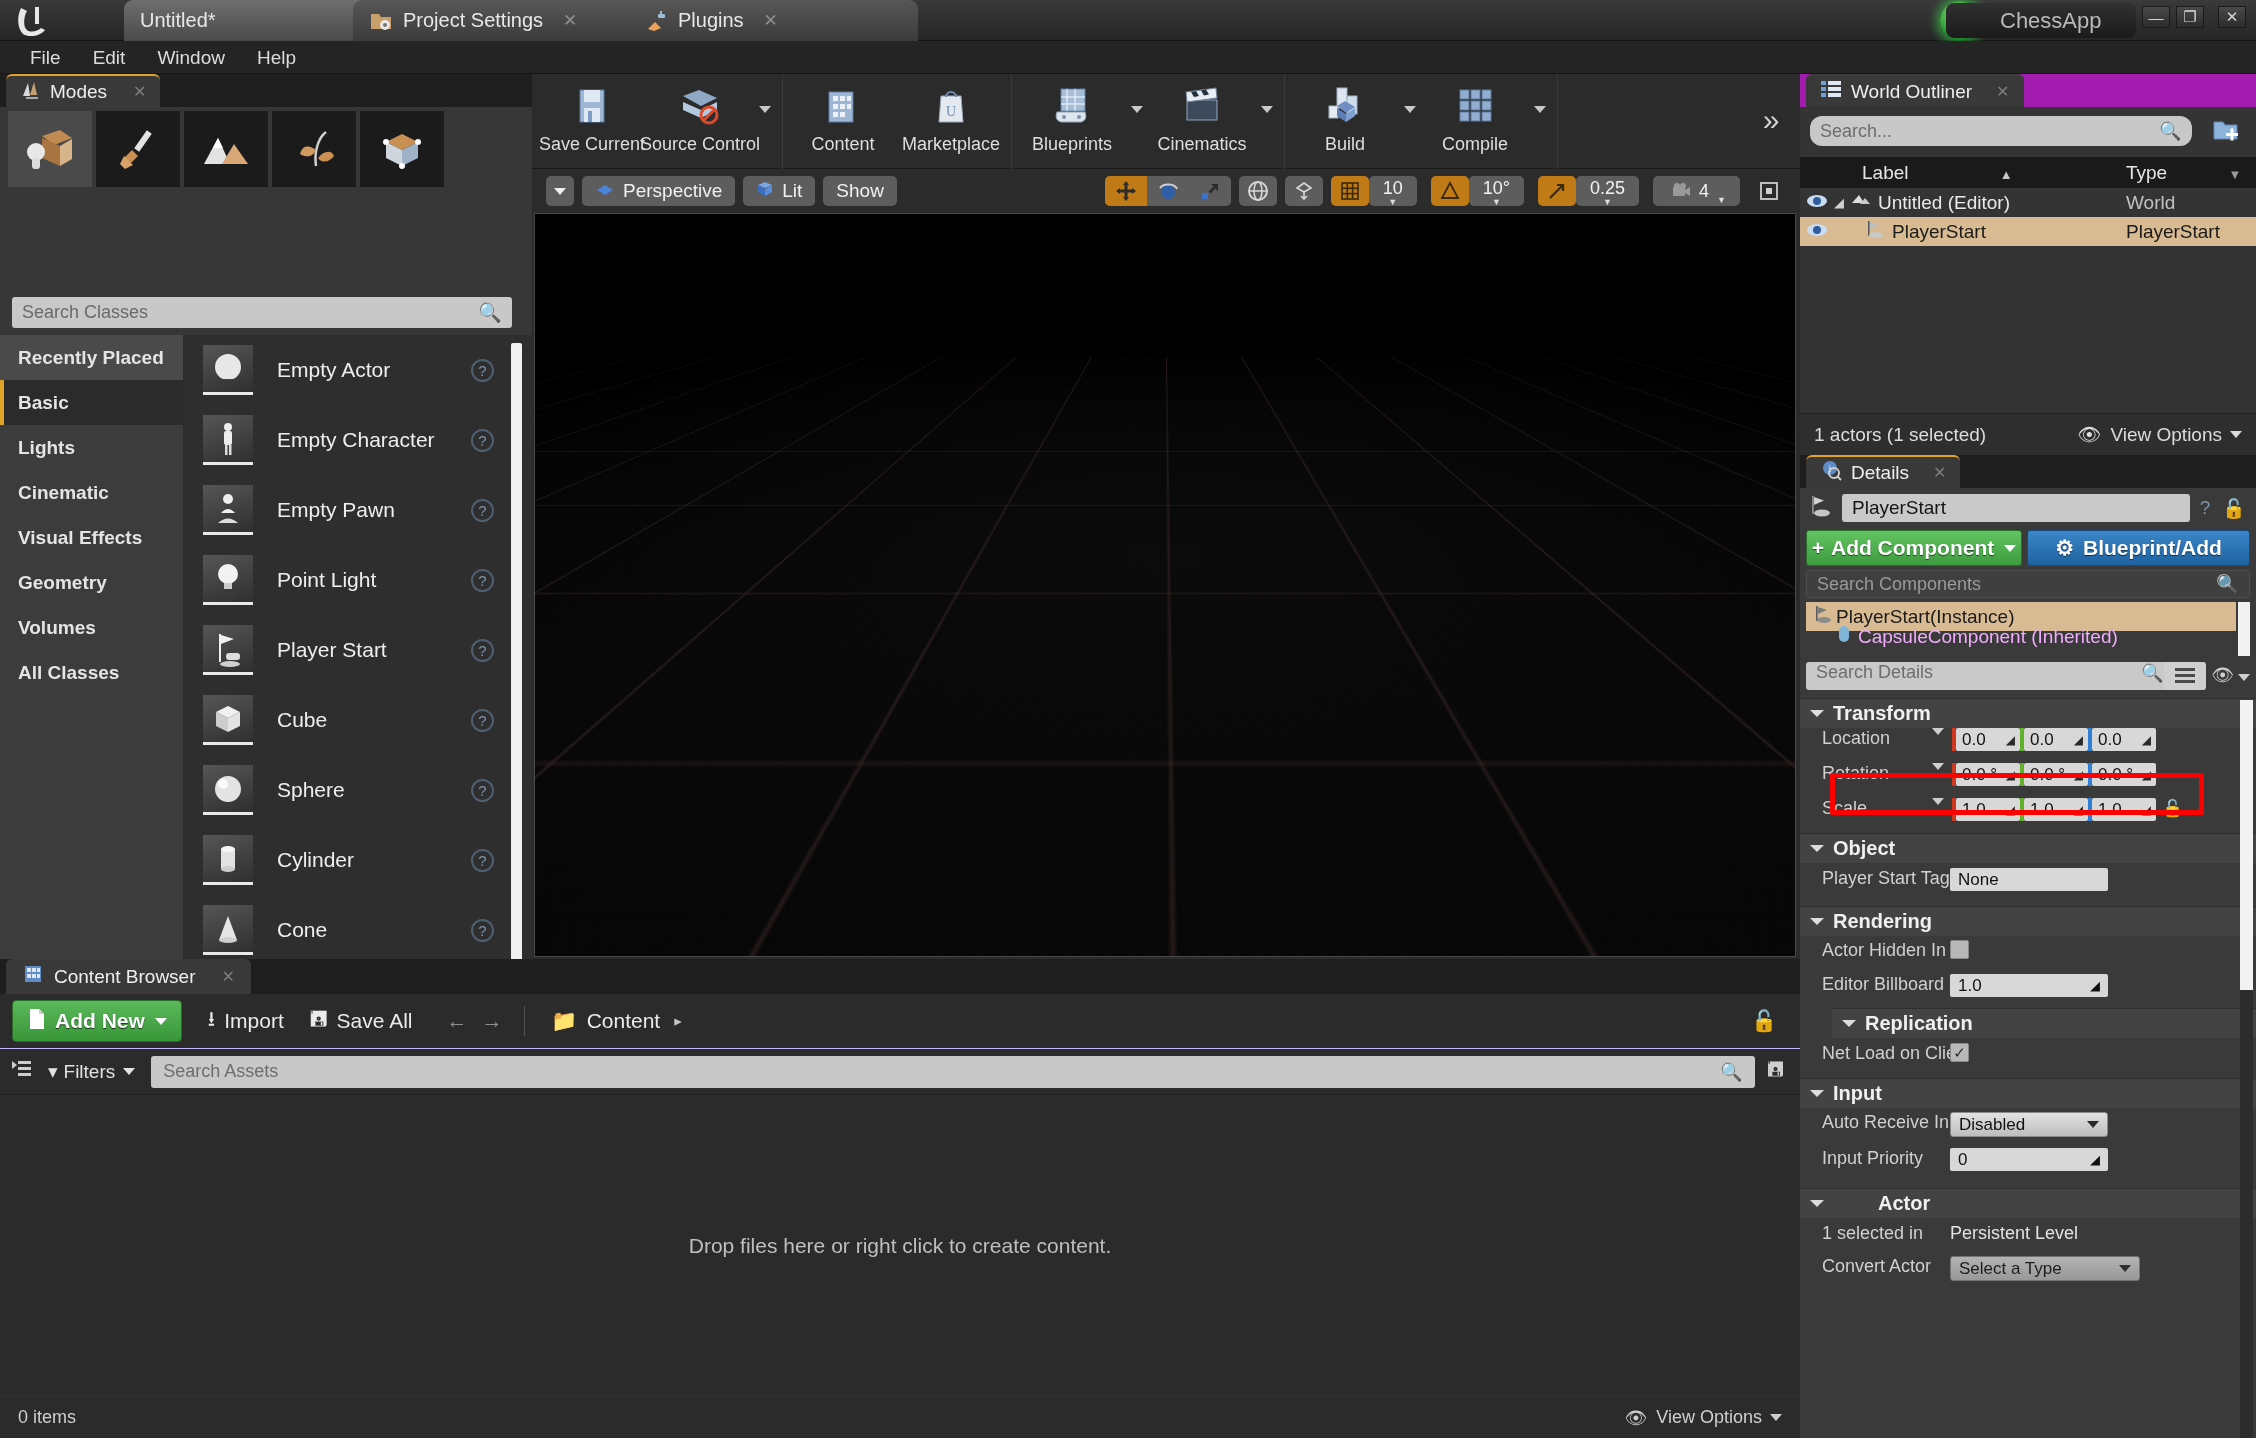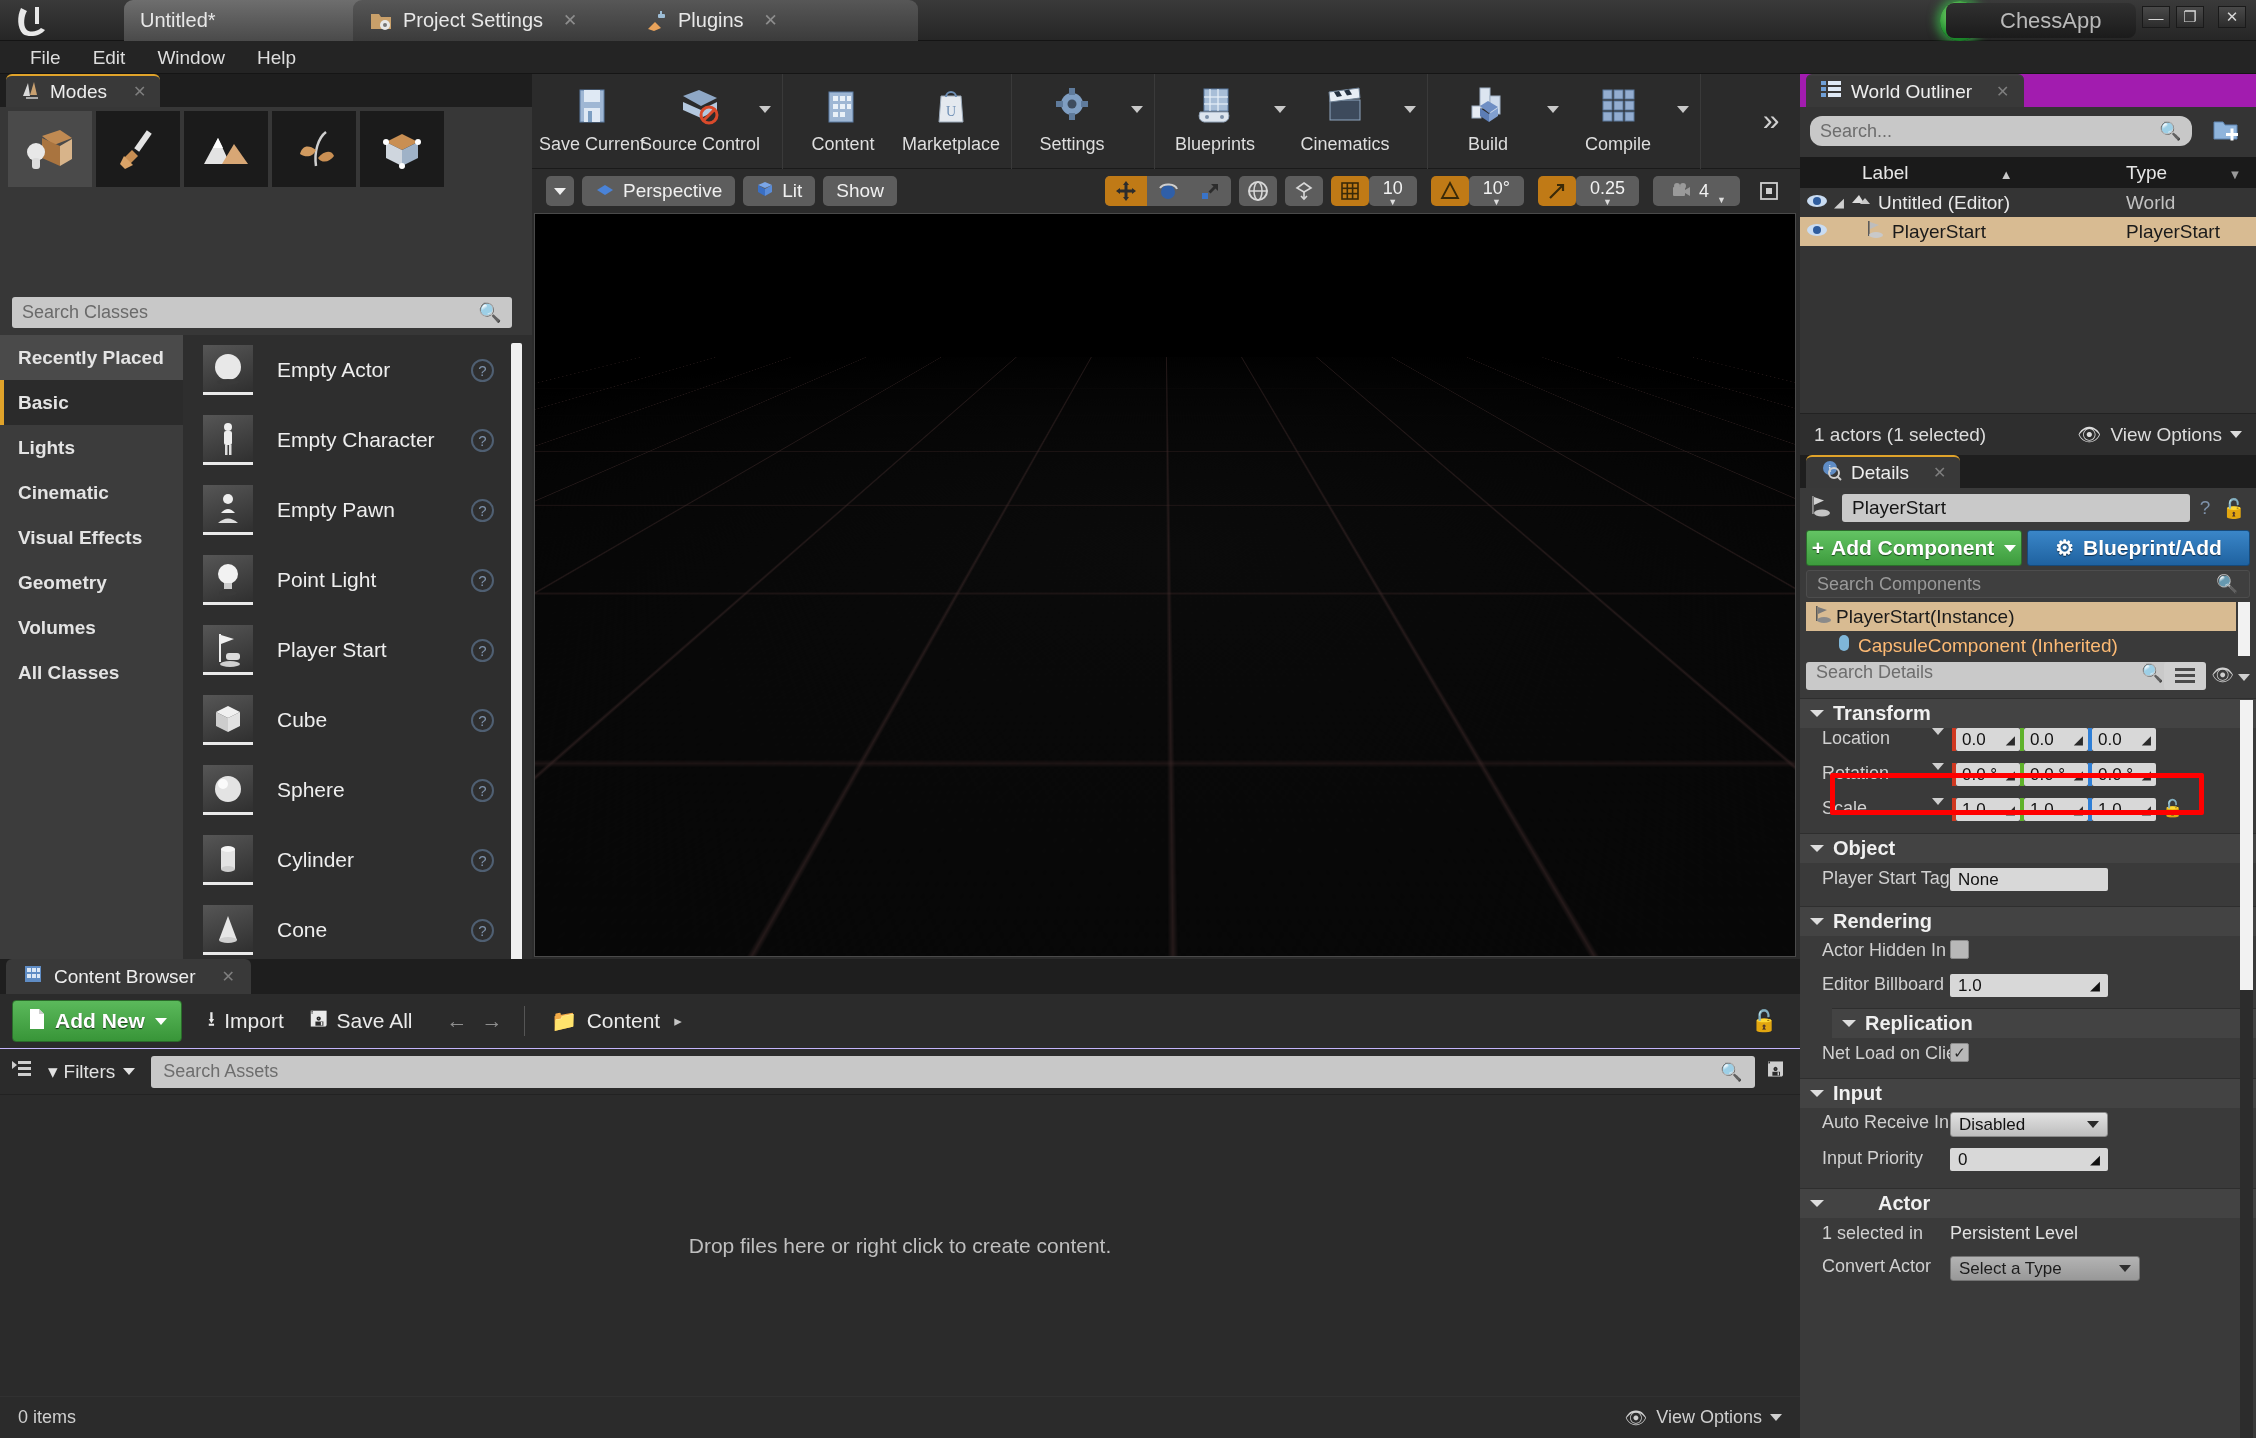--- a/index.html
+++ b/index.html
@@ -316,40 +316,20 @@
           <svg width="44" height="44" viewBox="0 0 44 44">
               <path d="M12 12 h20 l2 26 h-24 z" fill="#e4e9ef" stroke="#9aa8b8"></path>
               <path d="M17 13 a5 5 0 0 1 10 0" fill="none" stroke="#6e8fb5" stroke-width="2"></path>
               <text x="22" y="32" font-size="14" fill="#6e8fb5" text-anchor="middle" font-family="serif">U</text>
             </svg>
         </div>
         <div class="tb-lab">Marketplace</div>
       </div>
     </div>
 
-    <div class="tb-group">
-      <div class="tb-item">
-        <div class="tb-ico">
-          <svg width="44" height="44" viewBox="0 0 44 44">
-              <circle cx="22" cy="20" r="11" fill="#7f9ec2"></circle>
-              <circle cx="22" cy="20" r="4.5" fill="#3e4c5e"></circle>
-              <g fill="#5f7b9c">
-                <rect x="19" y="4" width="6" height="7"></rect>
-                <rect x="19" y="29" width="6" height="7"></rect>
-                <rect x="6" y="17" width="7" height="6"></rect>
-                <rect x="31" y="17" width="7" height="6"></rect>
-              </g>
-            </svg>
-        </div>
-        <div class="tb-lab">Settings</div>
-      </div>
-      <div class="tb-caret">
-          <i class="caret-d"></i>
-        </div>
-    </div>
 
     <div class="tb-group">
       <div class="tb-item">
         <div class="tb-ico">
           <svg width="46" height="44" viewBox="0 0 46 44">
               <rect x="12" y="5" width="24" height="22" fill="#a8bed7" stroke="#5c7ca3"></rect>
               <g stroke="#e8f0f8" stroke-width="1.2">
                 <line x1="18" y1="5" x2="18" y2="27"></line>
                 <line x1="26" y1="5" x2="26" y2="27"></line>
                 <line x1="12" y1="13" x2="36" y2="13"></line>
@@ -1006,21 +986,21 @@
     <div class="comp-row sel" style="top:114px;">
       <span style="width:30px;padding-left:6px;">
         <svg width="22" height="20" viewBox="0 0 22 20">
             <rect x="4" y="2" width="1.6" height="15" fill="#5a5a5a"></rect>
             <path d="M6 3 l9 3 -9 4 z" fill="#7a7a7a"></path>
             <ellipse cx="12" cy="16" rx="7" ry="3" fill="#8a8a8a"></ellipse>
           </svg>
       </span>
       <span>PlayerStart(Instance)</span>
     </div>
-    <div class="comp-row" style="top:143px;color:#fdba74;">
+    <div class="comp-row" style="top:134px;color:#f0abfc;">
       <span style="width:52px;padding-left:30px;">
         <svg width="16" height="20" viewBox="0 0 16 20">
             <rect x="3" y="2" width="10" height="16" rx="5" fill="#7fb6d8"></rect>
           </svg>
       </span>
       <span>CapsuleComponent (Inherited)</span>
     </div>
     <div class="comp-scroll"></div>
 
     <div class="det-search">

